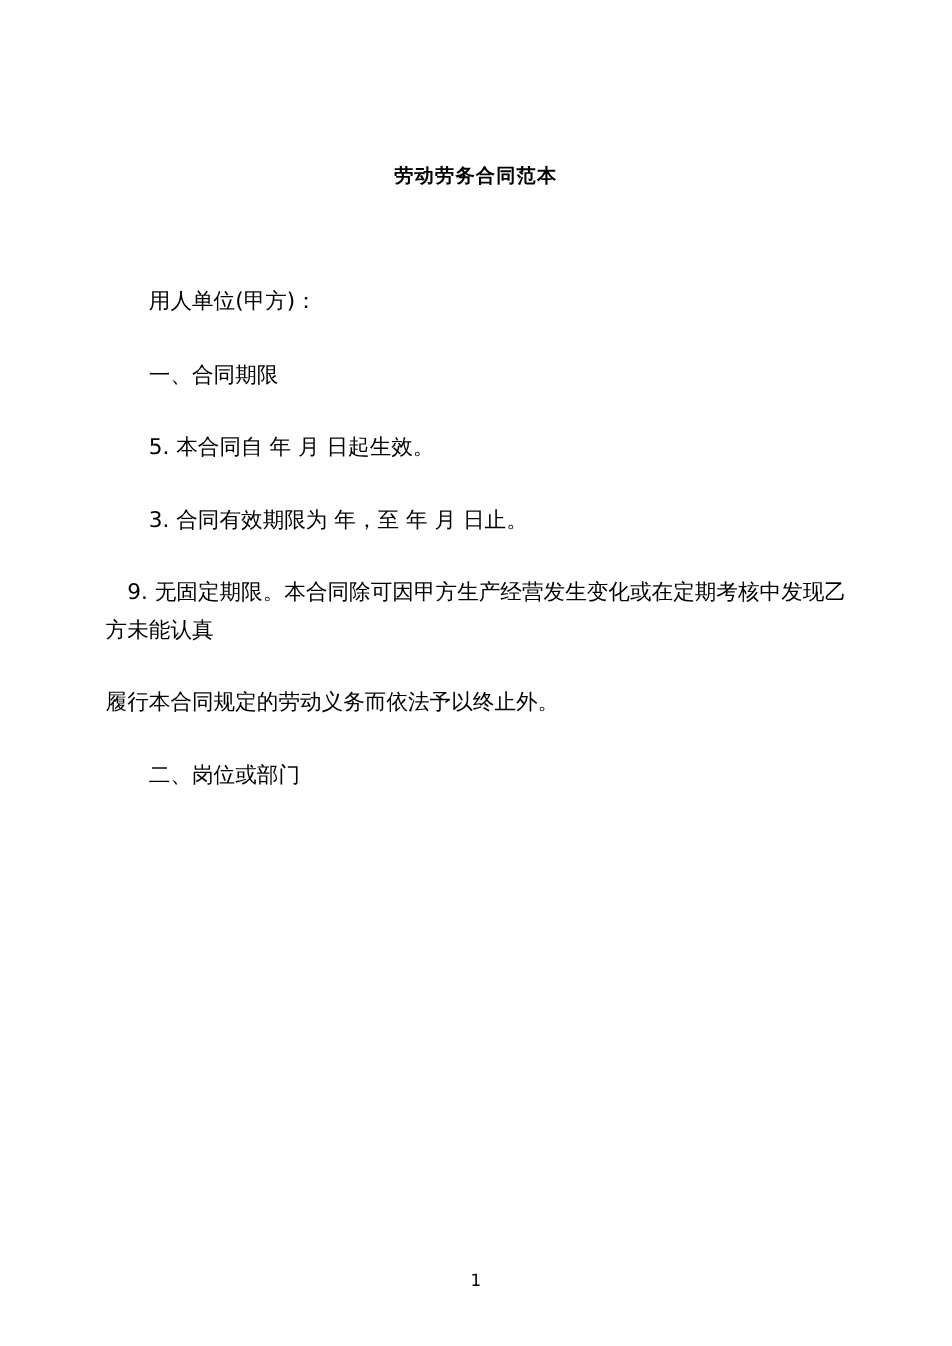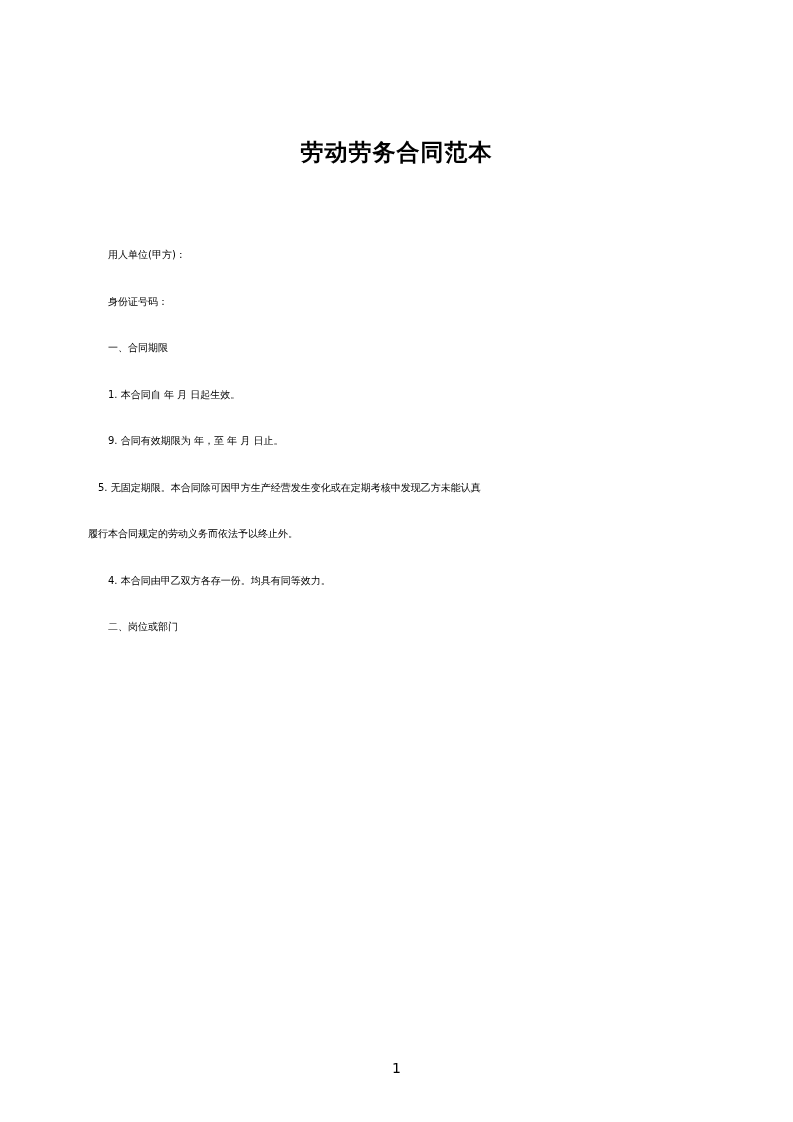--- a/index.html
+++ b/index.html
@@ -15,33 +15,33 @@
     position: relative;
     width: 793px;
     height: 1122px;
     margin: 0 auto;
     background: #ffffff;
     overflow: hidden;
     box-sizing: border-box;
   }
   .doc-title {
     text-align: center;
-    font-size: 23px;
+    font-size: 16px;
     font-weight: bold;
     letter-spacing: 1px;
     margin: 0;
     padding-top: 136px;
     line-height: 1.4;
   }
   .body-block {
     padding: 0 88px 0 88px;
     margin-top: 78px;
   }
   .para {
-    font-size: 10px;
+    font-size: 18px;
     line-height: 1.75;
     margin: 0 0 29px 0;
     text-align: justify;
     text-justify: inter-ideograph;
   }
   .para.indent {
     text-indent: 2em;
   }
   .para.indent-half {
     text-indent: 1em;
@@ -58,25 +58,23 @@
 </style>
 </head>
 <body>
 
 <div class="page">
 
   <h1 class="doc-title">劳动劳务合同范本</h1>
 
   <div class="body-block">
     <p class="para indent">用人单位(甲方)：</p>
-    <p class="para indent">身份证号码：</p>
     <p class="para indent">一、合同期限</p>
-    <p class="para indent">1. 本合同自  年  月  日起生效。</p>
-    <p class="para indent">9. 合同有效期限为  年，至  年  月  日止。</p>
-    <p class="para indent-half">5. 无固定期限。本合同除可因甲方生产经营发生变化或在定期考核中发现乙方未能认真</p>
+    <p class="para indent">5. 本合同自  年  月  日起生效。</p>
+    <p class="para indent">3. 合同有效期限为  年，至  年  月  日止。</p>
+    <p class="para indent-half">9. 无固定期限。本合同除可因甲方生产经营发生变化或在定期考核中发现乙方未能认真</p>
     <p class="para">履行本合同规定的劳动义务而依法予以终止外。</p>
-    <p class="para indent">4. 本合同由甲乙双方各存一份。均具有同等效力。</p>
     <p class="para indent">二、岗位或部门</p>
   </div>
 
   <div class="page-number">1</div>
 
 </div>
 
 </body></html>

